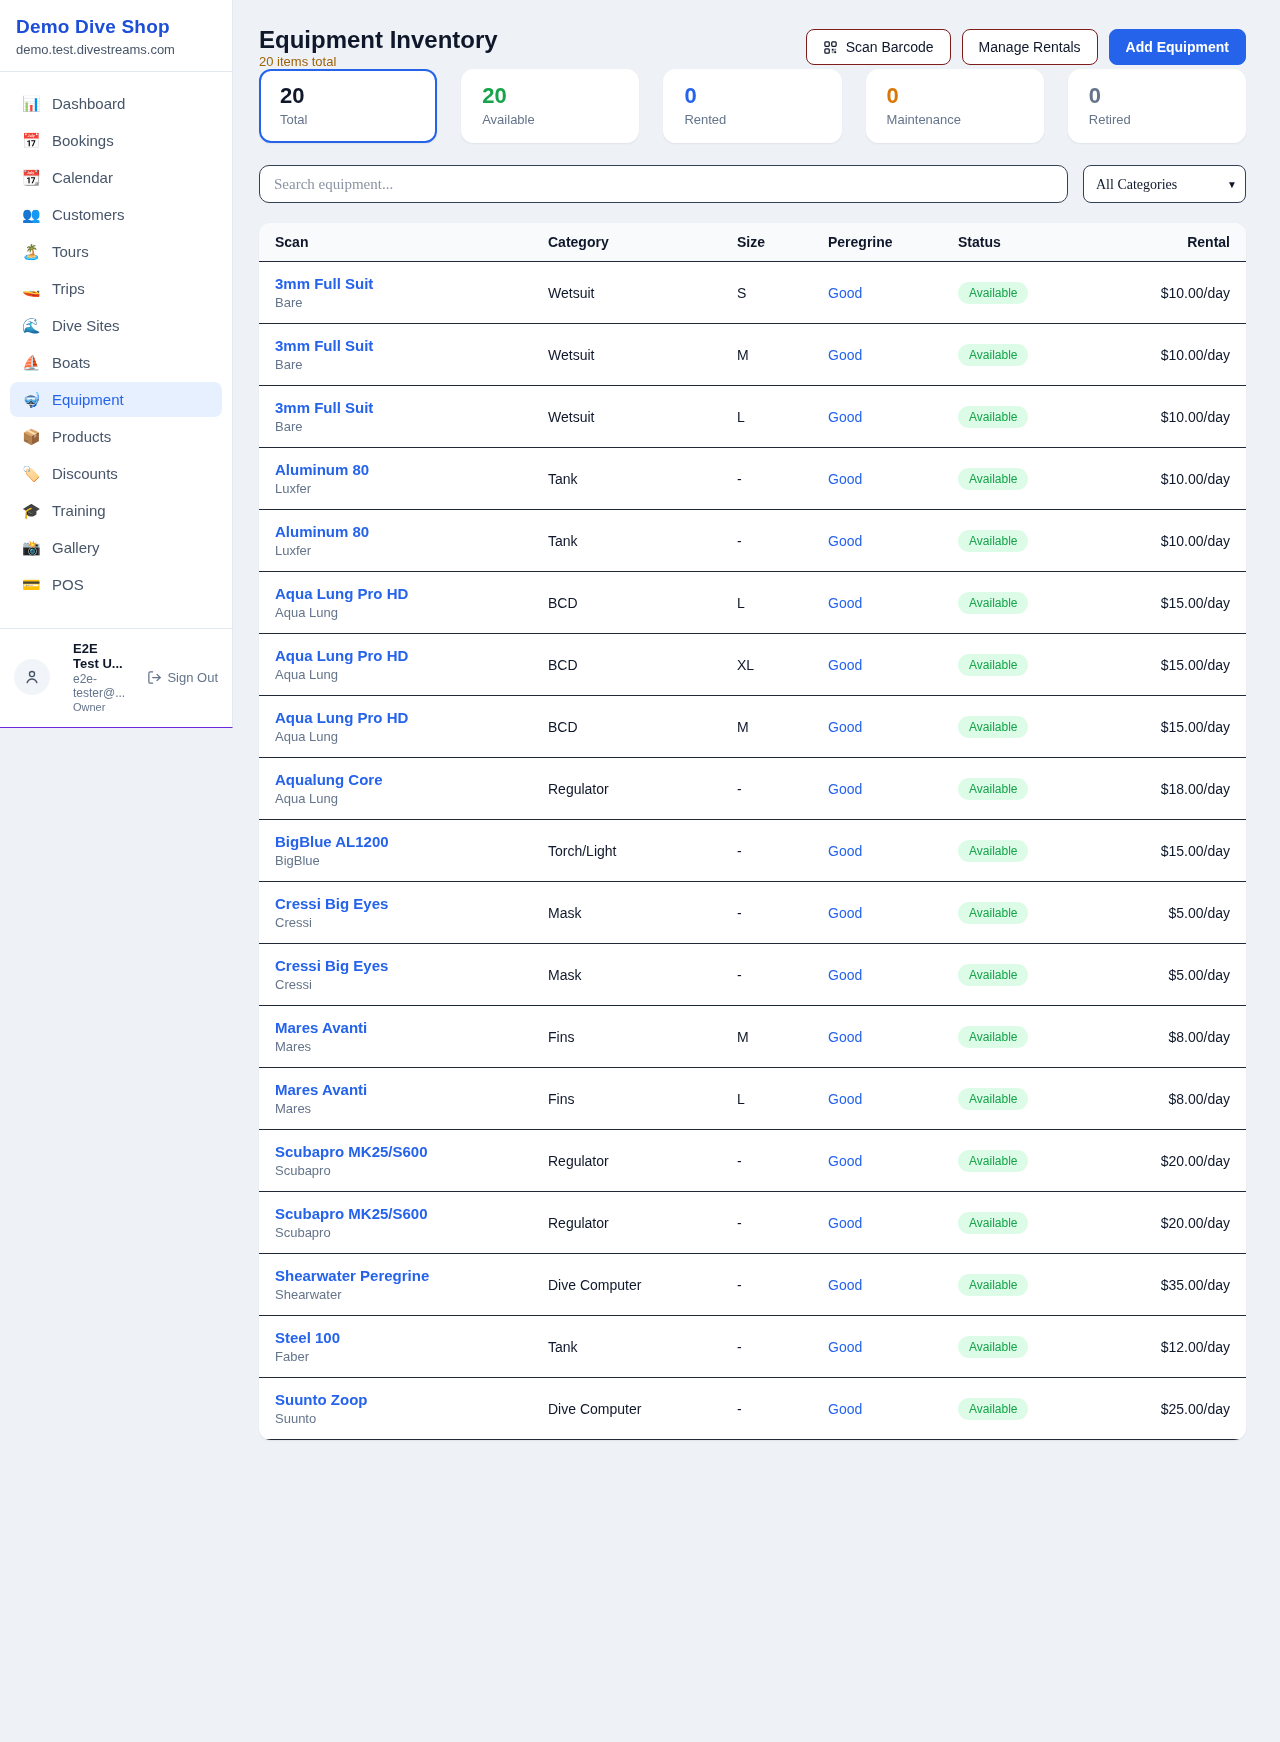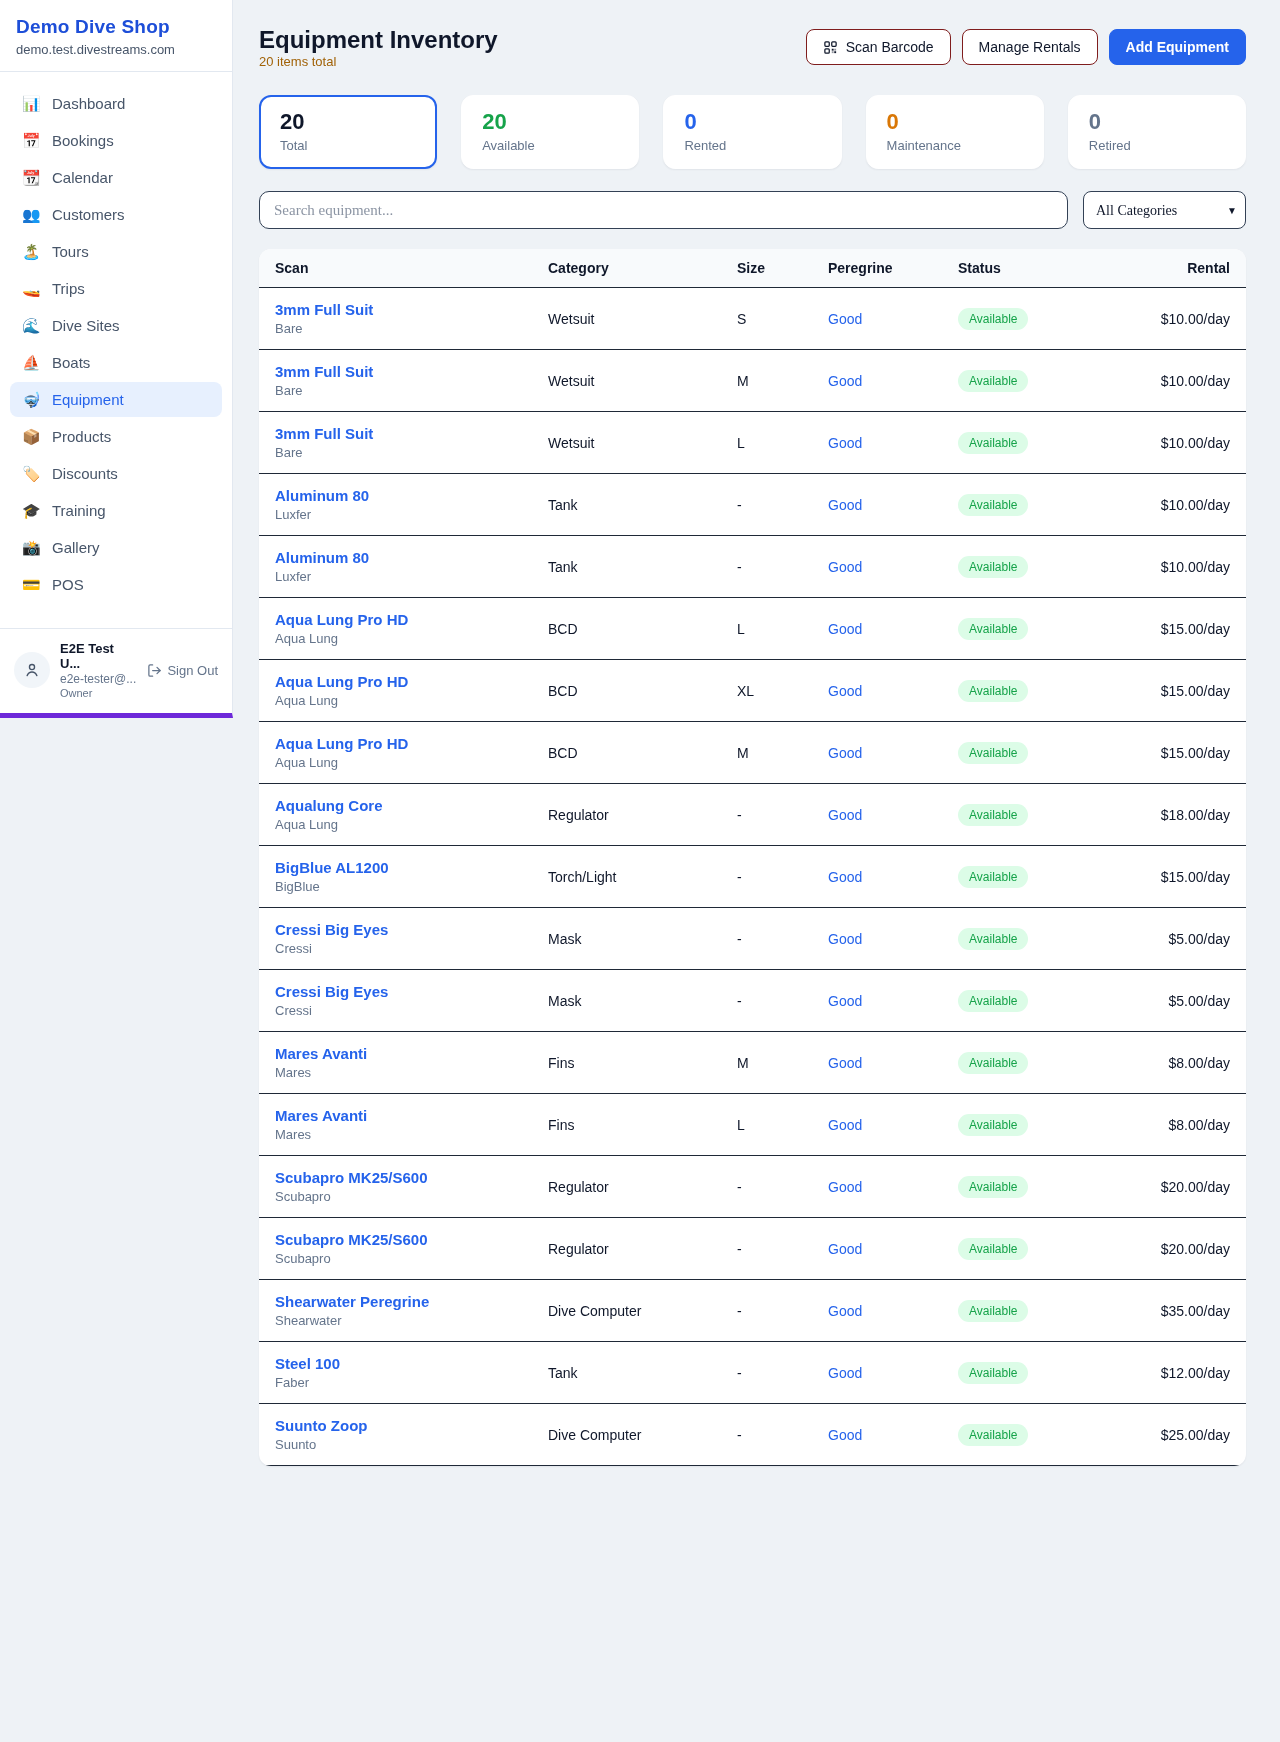--- a/index.html
+++ b/index.html
@@ -9,40 +9,40 @@
     background:#eef2f6;
     color:#0f172a;
     position:relative;
     min-height:1742px;
   }
   
   .sidebar {
     position:absolute; top:0; left:0; width:233px;
     background:#ffffff;
     border-right:1px solid #e2e8f0;
-    border-bottom:5px solid #6d28d9;
+    border-bottom:1px solid #6d28d9;
     padding-bottom:0;
   }
   .brand { padding:16px 16px 14px; border-bottom:1px solid #e2e8f0; }
   .brand-name { font-size:19px; font-weight:bold; color:#1d4ed8; letter-spacing:.2px; }
   .brand-domain { font-size:13px; color:#475569; margin-top:4px; }
   .nav { padding:14px 10px 10px; }
   .nav-item {
     display:flex; align-items:center; gap:12px;
     padding:9px 12px; margin-bottom:2px;
     border-radius:8px; cursor:pointer;
     font-size:15px; color:#475569;
   }
   .nav-item .ni-icon { width:18px; font-size:15px; line-height:1; text-align:center; flex:0 0 18px; }
   .nav-item.active { background:#e7f0fe; color:#2563eb; font-weight:500; }
   .user-box {
     border-top:1px solid #e2e8f0;
     margin-top:14px;
     padding:12px 14px 14px;
-    display:flex; align-items:center; gap:10px;
+    display:flex; align-items:center; gap:23px;
   }
   .avatar {
     width:36px; height:36px; border-radius:50%;
     background:#f1f5f9; color:#475569;
     display:flex; align-items:center; justify-content:center;
     flex:0 0 36px;
   }
   .user-meta { flex:1; min-width:0; }
   .user-name { font-size:13px; font-weight:bold; color:#0f172a; }
   .user-email { font-size:12px; color:#64748b; margin-top:1px; }
@@ -59,21 +59,21 @@
   .page-subtitle { font-size:13px; color:#a16207; }
   .head-actions { display:flex; gap:11px; padding-top:3px; }
   .btn {
     height:36px; padding:0 16px; border-radius:8px;
     font-size:14px; font-family:inherit; cursor:pointer;
     display:inline-flex; align-items:center; gap:8px;
     background:#ffffff; border:1px solid #7f1d1d; color:#0f172a;
   }
   .btn-primary { background:#2563eb; border-color:#2563eb; color:#fff; font-weight:600; }
   
-  .stats { display:grid; grid-template-columns:repeat(5,1fr); gap:24px; margin-top:26px; }
+  .stats { display:grid; grid-template-columns:repeat(5,1fr); gap:24px; }
   .stat-card {
     background:#fff; border-radius:12px; padding:13px 20px 15px;
     border:1px solid #ffffff;
     box-shadow:0 1px 2px rgba(15,23,42,.06);
     cursor:pointer;
   }
   .stat-card.active { border:2px solid #2563eb; padding:12px 19px 14px; }
   .stat-value { font-size:22px; font-weight:bold; }
   .stat-label { font-size:13px; color:#64748b; margin-top:3px; }
   

